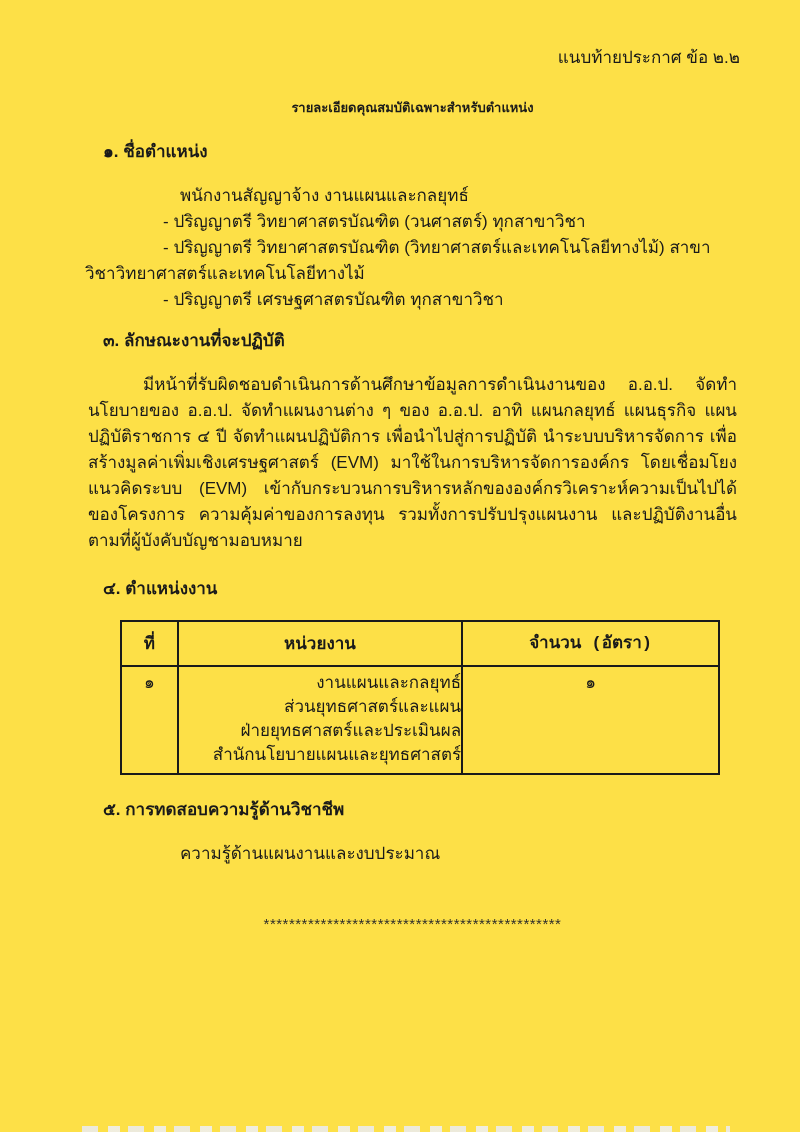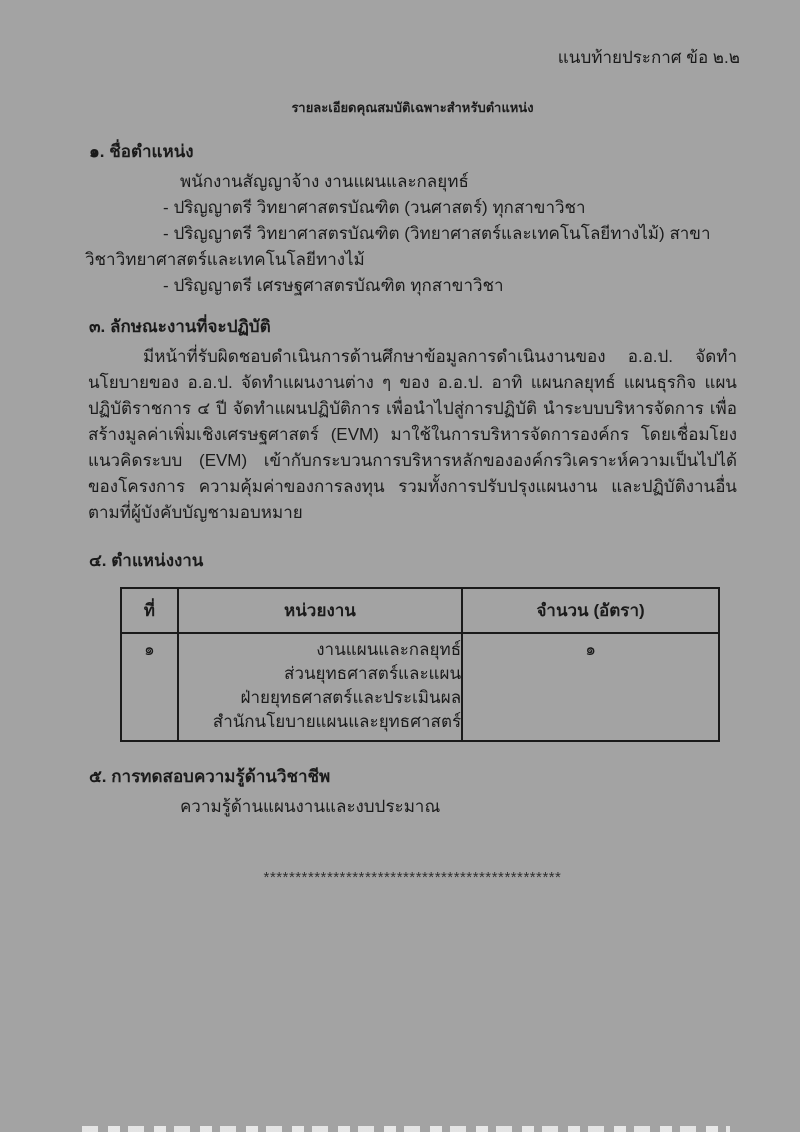--- a/index.html
+++ b/index.html
@@ -7,30 +7,30 @@
   body {
     width: 800px; height: 1132px;
     background: #ffffff;
     font-family: "Liberation Sans", "DejaVu Sans", sans-serif;
     color: #1a1a1a;
   }
   .page {
     position: relative;
     width: 800px; height: 1132px;
     overflow: hidden;
-    background: #a3a3a3;
+    background: #fde047;
   }
   .content {
     padding: 45px 60px 0 85px;
     font-size: 17px;
     line-height: 26px;
   }
   .header-note { margin: 0; text-align: right; }
   .doc-title { margin: 24px 0 0 0; text-align: center; font-weight: bold; font-size: 13px; }
-  .sec-heading { margin: 4px; font-weight: bold; }
+  .sec-heading { margin: 18px; font-weight: bold; }
   .mt-s1 { margin-top: 18px; }
   .mt-s2 { margin-top: 15px; }
   .mt-s3 { margin-top: 15px; }
   .mt-s4 { margin-top: 22px; }
   .mt-s5 { margin-top: 22px; }
   .indent-line { margin: 0; text-indent: 95px; }
   .qual-line { margin: 0; text-indent: 78px; }
   .job-par { margin: 3px; text-indent: 55px; text-align: justify; }
   table.pos-table {
     margin: 13px 0 0 35px;
@@ -42,21 +42,21 @@
     border: 2px solid #1a1a1a;
   }
   table.pos-table th {
     font-weight: bold;
     text-align: center;
     height: 45px;
     font-size: 17px;
   }
   .col-no { width: 52px; }
   .col-unit { width: 260px; }
-  .col-amount { width: 235px; }
+  .col-amount { width: 235px; font-family: Liberation Mono, monospace; }
   table.pos-table td {
     vertical-align: top;
     padding: 4px 0 6px 0;
     line-height: 24px;
   }
   td.cell-no, td.cell-amount { text-align: center; }
   td.cell-unit { padding-left: 14px; text-align: right; }
   .unit-line { margin: 0; }
   .stars {
     margin: 44px 0 0 0;

